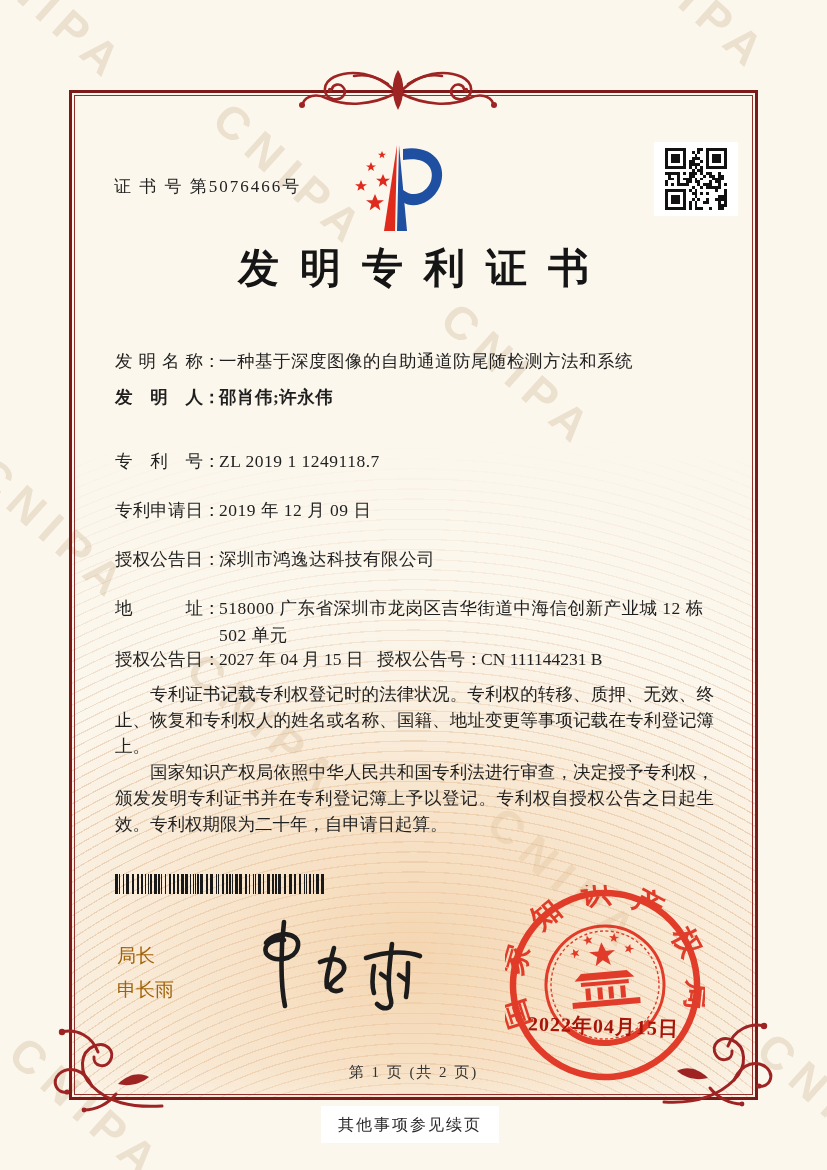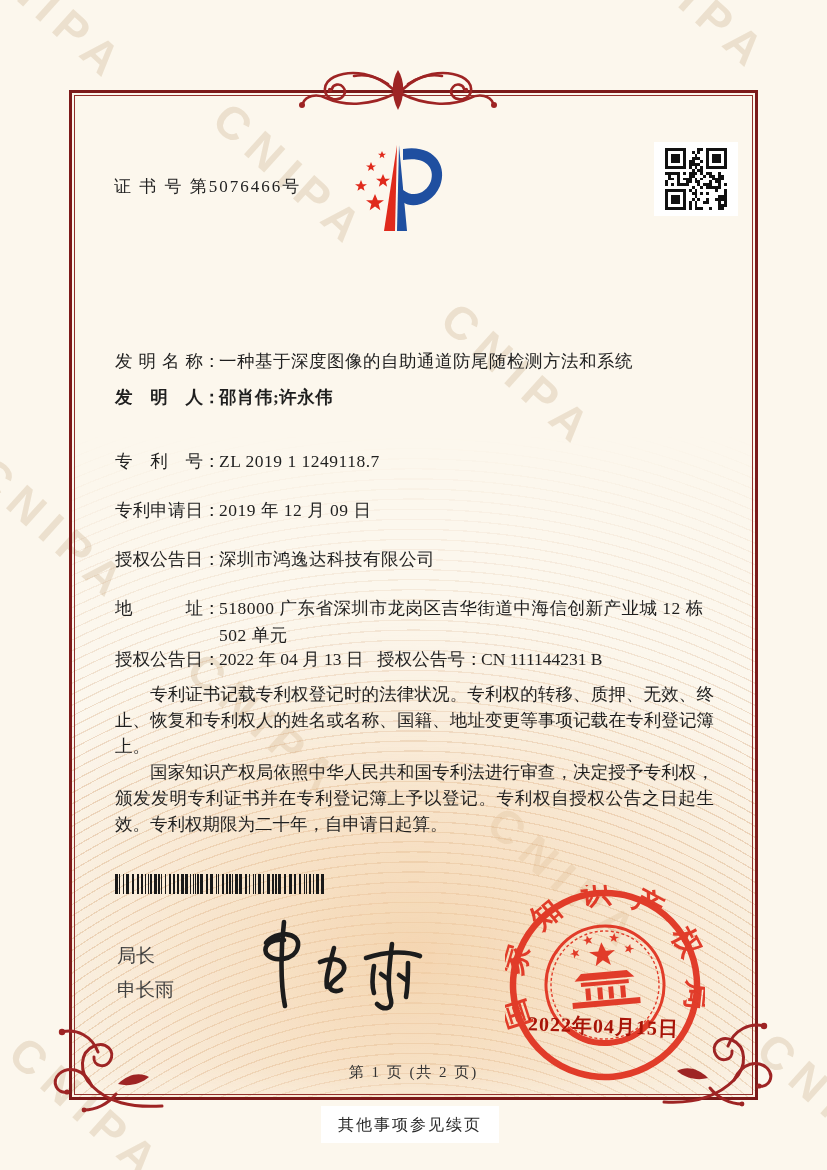--- a/index.html
+++ b/index.html
@@ -50,21 +50,21 @@
   .paras{position:absolute;left:115px;top:681px;width:599px;font-size:17.5px;
          line-height:26px;text-align:justify;z-index:4;}
   .paras p{margin:0;text-indent:2em;}
 
   
   .barcode{position:absolute;left:115px;top:874px;width:214px;height:20px;z-index:4;
            font-size:0;white-space:nowrap;overflow:hidden;}
   .barcode i{display:inline-block;height:20px;background:#191919;}
   .signer{position:absolute;left:117px;z-index:4;
           font-family:"Liberation Sans","DejaVu Sans",sans-serif;
-          font-size:19px;font-weight:500;color:#404040;}
+          font-size:19px;font-weight:500;color:#a16207;}
   .sig{position:absolute;left:246px;top:916px;z-index:4;}
   .seal{position:absolute;left:505px;top:885px;z-index:5;}
   .pageinfo{position:absolute;left:0;top:1063px;width:827px;text-align:center;
             font-size:15px;letter-spacing:2px;color:#333;z-index:4;}
   .footnote{position:absolute;left:321px;top:1106px;width:178px;height:37px;
             background:#ffffff;z-index:4;text-align:center;line-height:37px;
             font-size:16px;letter-spacing:2px;color:#2a2a2a;}
 </style>
 </head>
 <body>
@@ -371,20 +371,21 @@
         <rect x="8" y="20" width="1" height="1" fill="#111"></rect>
         <rect x="10" y="20" width="1" height="1" fill="#111"></rect>
         <rect x="11" y="20" width="1" height="1" fill="#111"></rect>
         <rect x="12" y="20" width="1" height="1" fill="#111"></rect>
         <rect x="15" y="20" width="1" height="1" fill="#111"></rect>
         <rect x="18" y="20" width="1" height="1" fill="#111"></rect>
         <rect x="19" y="20" width="1" height="1" fill="#111"></rect>
       </svg>
   </div>
 
+  <div class="title">发明专利证书</div>
 
   <div class="frow" style="top:348px;">
     <span class="flabel">发明名称</span><span class="fcolon">：</span><span class="fvalue">一种基于深度图像的自助通道防尾随检测方法和系统</span>
   </div>
   <div class="frow" style="top:384px;font-weight:bold;">
     <span class="flabel">发明人</span><span class="fcolon">：</span><span class="fvalue">邵肖伟;许永伟</span>
   </div>
   <div class="frow" style="top:448px;">
     <span class="flabel">专利号</span><span class="fcolon">：</span><span class="fvalue">ZL 2019 1 1249118.7</span>
   </div>
@@ -392,21 +393,21 @@
     <span class="flabel">专利申请日</span><span class="fcolon">：</span><span class="fvalue">2019 年 12 月 09 日</span>
   </div>
   <div class="frow" style="top:546px;">
     <span class="flabel">授权公告日</span><span class="fcolon">：</span><span class="fvalue">深圳市鸿逸达科技有限公司</span>
   </div>
   <div class="frow" style="top:595px;">
     <span class="flabel">地址</span><span class="fcolon">：</span><span class="fvalue" style="width:496px;">518000 广东省深圳市龙岗区吉华街道中海信创新产业城 12 栋 502 单元</span>
   </div>
   <div class="frow grant" style="top:646px;">
     <div class="gpair1">
-      <span class="flabel">授权公告日</span><span class="fcolon">：</span><span class="gl">2022 年 04 月 13 日</span>
+      <span class="flabel">授权公告日</span><span class="fcolon">：</span><span class="gl">2027 年 04 月 15 日</span>
     </div>
     <div>
       <span class="flabel">授权公告号</span><span class="fcolon">：</span><span class="gl">CN 111144231 B</span>
     </div>
   </div>
 
   <div class="paras">
     <p>专利证书记载专利权登记时的法律状况。专利权的转移、质押、无效、终止、恢复和专利权人的姓名或名称、国籍、地址变更等事项记载在专利登记簿上。</p>
     <p>国家知识产权局依照中华人民共和国专利法进行审查，决定授予专利权，颁发发明专利证书并在专利登记簿上予以登记。专利权自授权公告之日起生效。专利权期限为二十年，自申请日起算。</p>
   </div>

